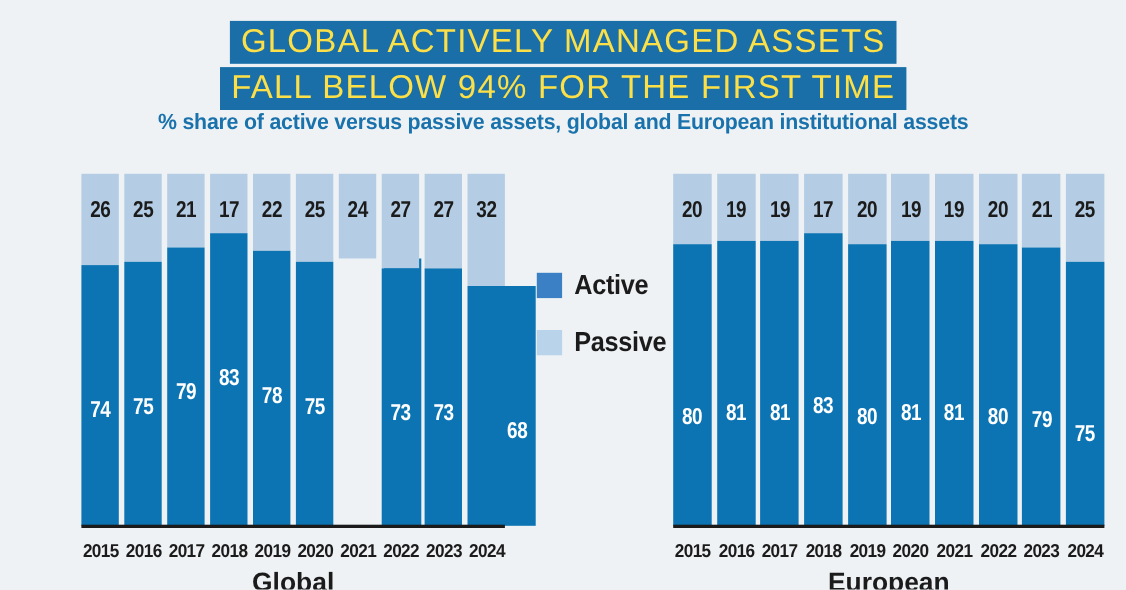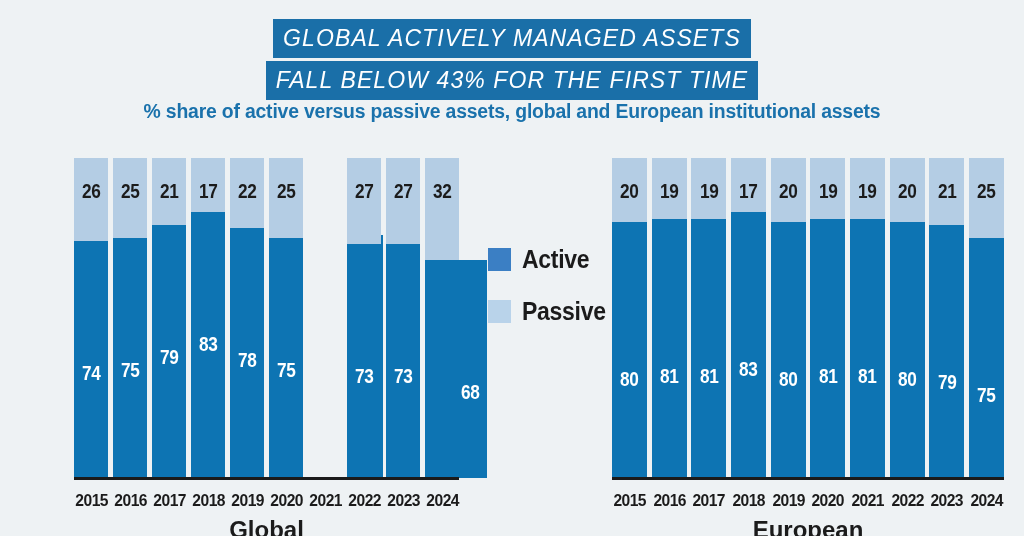--- a/index.html
+++ b/index.html
@@ -27,29 +27,28 @@
     left: 0;
     right: 0;
     top: 19px;
     display: flex;
     flex-direction: column;
     align-items: center;
     gap: 3px;
   }
   .title-line {
     background: #1a6fa8;
-    color: #ffffff;
+    color: #fde047;
     font-family: "Liberation Sans", sans-serif;
-    font-size: 23px;
+    font-size: 30px;
     line-height: 34px;
     letter-spacing: 1.1px;
     font-weight: 400;
     padding: 2px 10px 3px 10px;
     white-space: nowrap;
-    font-style: italic;
   }
 
   
   .subtitle {
     position: absolute;
     top: 99px;
     left: 0;
     right: 0;
     text-align: center;
     color: #1a72ac;
@@ -190,21 +189,21 @@
     transform-origin: left center;
   }
 </style>
 </head>
 <body>
 
 <div id="infographic">
 
   <div class="title-block">
     <div class="title-line">GLOBAL ACTIVELY MANAGED ASSETS</div>
-    <div class="title-line">FALL BELOW 43% FOR THE FIRST TIME</div>
+    <div class="title-line">FALL BELOW 94% FOR THE FIRST TIME</div>
   </div>
 
   <div class="subtitle">% share of active versus passive assets, global and European institutional assets</div>
 
   <div class="panel left">
     <div class="plot">
       <div class="bars">
           <div class="bar">
             <div class="seg seg-passive" style="height: 26%; text-align: right;">
               <span class="seg-label">26</span>
@@ -247,20 +246,23 @@
           </div>
           <div class="bar">
             <div class="seg seg-passive" style="height: 25%;">
               <span class="seg-label">25</span>
             </div>
             <div class="seg seg-active" style="height: 75%;">
               <span class="seg-label">75</span>
             </div>
           </div>
           <div class="bar">
+            <div class="seg seg-passive" style="height: 24%;">
+              <span class="seg-label">24</span>
+            </div>
             <div class="seg seg-active" style="height: 76%; margin-left: 41px;">
               <span class="seg-label">76</span>
             </div>
           </div>
           <div class="bar">
             <div class="seg seg-passive" style="height: 27%;">
               <span class="seg-label">27</span>
             </div>
             <div class="seg seg-active" style="height: 73%;">
               <span class="seg-label">73</span>

